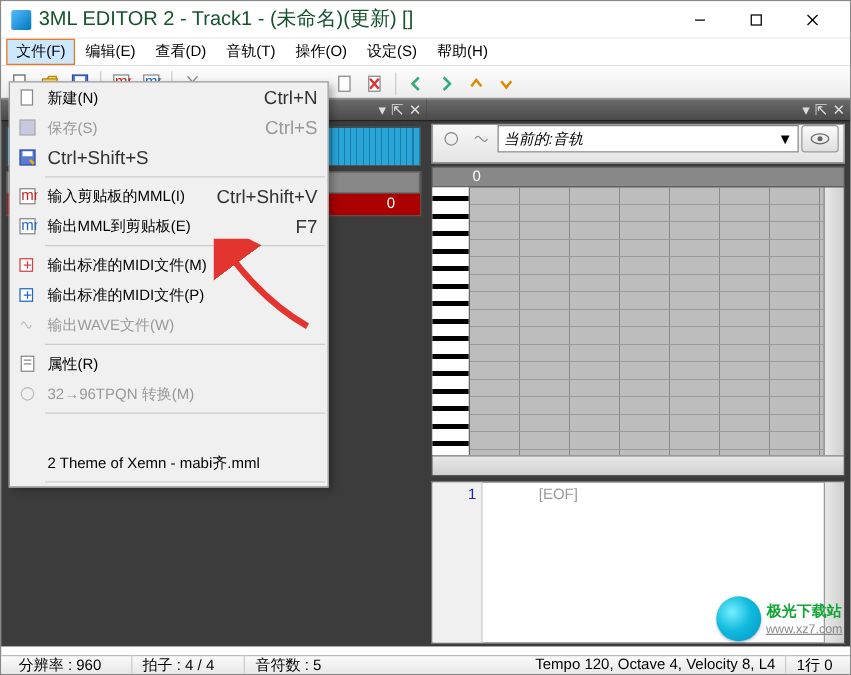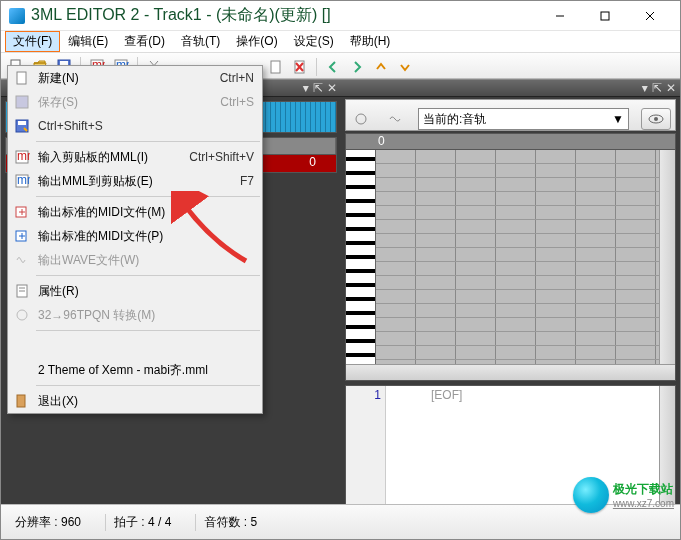--- a/index.html
+++ b/index.html
@@ -15,51 +15,51 @@
 .toolbar { height: 26px; background: linear-gradient(#fdfdfd,#ececec); border-bottom: 1px solid #bbb; display: flex; align-items: center; padding: 0 4px; gap: 2px; }
 .tool-btn { width: 22px; height: 22px; border: 1px solid transparent; display: flex; align-items: center; justify-content: center; }
 .tool-sep { width: 1px; height: 18px; background: #ccc; margin: 0 3px; }
 .content { position: absolute; top: 78px; left: 0; right: 0; bottom: 22px; display: flex; background: #3c3c3c; }
 .left-panel { width: 340px; background: #3c3c3c; position: relative; }
 .right-panel { flex: 1; background: #3c3c3c; display: flex; flex-direction: column; }
 .panel-header { height: 18px; background: linear-gradient(#6a6a6a,#4a4a4a); border-top: 1px solid #888; border-bottom: 1px solid #222; display: flex; justify-content: flex-end; align-items: center; padding: 0 4px; gap: 4px; color: #ddd; font-size: 10px; }
 .panel-header span { cursor: pointer; }
 .piano-strip { height: 32px; background: #1a1a1a; border: 1px solid #555; margin: 4px; position: relative; overflow: hidden; }
 .piano-keys { position: absolute; left: 0; right: 0; height: 100%; background: repeating-linear-gradient(90deg, #2aa5d8 0 4px, #1a7ca8 4px 5px); }
-.track-toolbar { height: 32px; background: linear-gradient(#f8f8f8,#e4e4e4); border: 1px solid #999; margin: 2px 4px; display: flex; align-items: flex-end; padding: 0 4px; gap: 12px; }
+.track-toolbar { height: 32px; background: linear-gradient(#f8f8f8,#e4e4e4); border: 1px solid #999; margin: 2px 4px; display: flex; align-items: flex-start; padding: 0 4px; gap: 2px; font-style: italic; }
 .track-dropdown { flex: 1; height: 22px; border: 1px solid #888; background: #fff; padding: 0 4px; display: flex; align-items: center; justify-content: space-between; }
 .eye-btn { width: 30px; height: 22px; border: 1px solid #999; background: linear-gradient(#fafafa,#e0e0e0); display: flex; align-items: center; justify-content: center; border-radius: 3px; }
 .piano-roll-keys { width: 30px; background: #fff; border-right: 1px solid #666; background-image: repeating-linear-gradient(180deg, #fff 0 7px, #000 7px 11px, #fff 11px 14px); }
 .piano-roll-grid { flex: 1; background: #bdbdbd; position: relative; background-image: repeating-linear-gradient(180deg, transparent 0 13px, #999 13px 14px), repeating-linear-gradient(90deg, transparent 0 39px, #888 39px 40px); }
 .ruler { height: 16px; background: #888; border-bottom: 1px solid #555; color: #fff; font-size: 10px; padding-left: 32px; }
 .scrollbar-v { width: 16px; background: linear-gradient(90deg,#e8e8e8,#d0d0d0); border-left: 1px solid #999; }
 .scrollbar-h { height: 16px; background: linear-gradient(#e8e8e8,#d0d0d0); border-top: 1px solid #999; }
 .text-area { height: 130px; margin: 2px 4px; border: 1px solid #555; background: #fff; display: flex; }
 .text-gutter { width: 40px; background: #f0f0f0; border-right: 1px solid #ccc; text-align: right; padding: 2px 4px; color: #22a; font-family: monospace; font-size: 11px; }
 .text-content { flex: 1; padding: 2px 4px; font-family: monospace; font-size: 11px; color: #999; margin-left: 41px; }
-.statusbar { position: absolute; bottom: 0; left: 0; right: 0; height: 35px; background: linear-gradient(#fafafa,#e8e8e8); border-top: 1px solid #bbb; display: flex; align-items: center; padding: 0 6px; gap: 16px; }
+.statusbar { position: absolute; bottom: 0; left: 0; right: 0; height: 15px; background: linear-gradient(#fafafa,#e8e8e8); border-top: 1px solid #bbb; display: flex; align-items: center; padding: 0 6px; gap: 16px; }
 .statusbar-cell { border-left: 1px solid #ccc; padding: 0 8px; }
 .statusbar-cell:first-child { border-left: none; }
 .statusbar-right { margin-left: auto; display: flex; }
 
 
 .dropdown { position: absolute; top: 52px; left: 6px; width: 256px; background: #f0f0f0; border: 1px solid #999; box-shadow: 3px 3px 6px rgba(0,0,0,0.3); z-index: 100; margin-top: 12px; }
 .dd-item { height: 24px; display: flex; align-items: center; padding: 0 8px 0 4px; }
 .dd-item.disabled { color: #999; }
 .dd-icon { width: 20px; height: 18px; margin-right: 6px; display: flex; align-items: center; justify-content: center; }
 .dd-label { flex: 1; }
-.dd-shortcut { color: #333; font-size: 12px; }
+.dd-shortcut { color: #333; font-size: 15px; }
 .dd-item.disabled .dd-shortcut { color: #999; }
 .dd-sep { height: 1px; background: #ccc; margin: 3px 2px 3px 28px; }
 
 
 .arrow-ann { position: absolute; top: 190px; left: 170px; z-index: 200; pointer-events: none; }
 
 
-.watermark { position: absolute; bottom: 26px; right: 6px; z-index: 300; display: flex; align-items: center; gap: 4px; }
+.watermark { position: absolute; bottom: 26px; right: 6px; z-index: 300; display: flex; align-items: center; gap: 4px; text-align: center; }
 .wm-circle { width: 36px; height: 36px; border-radius: 50%; background: radial-gradient(circle at 35% 35%, #7ef 0%, #1bd 45%, #0593c8 100%); box-shadow: 0 1px 2px rgba(0,0,0,.3); }
 .wm-text { font-size: 13px; font-weight: bold; }
 .wm-text .l1 { color: #14a536; }
 .wm-text .l2 { color: #888; font-size: 10px; font-weight: normal; text-decoration: underline; }
 
 .left-table-head { height: 18px; background: #888; margin: 2px 4px 0 4px; border: 1px solid #555; color: #fff; font-size: 10px; display: flex; }
 .left-table-head div { padding: 1px 4px; border-right: 1px solid #666; }
 .left-table-row { height: 18px; margin: 0 4px; background: #a00; border: 1px solid #555; border-top: none; color: #fff; font-size: 10px; display: flex; justify-content: flex-end; padding-right: 20px; }
 
 svg { display: block; }
@@ -239,28 +239,20 @@
   </div>
   <div class="dd-sep"></div>
   <div class="dd-item">
     <div class="dd-icon"></div>
   </div>
   <div class="dd-item">
     <div class="dd-icon"></div>
     <span class="dd-label">2 Theme of Xemn - mabi齐.mml</span>
   </div>
   <div class="dd-sep"></div>
-  <div class="dd-item">
-    <div class="dd-icon">
-        <svg width="16" height="16">
-          <rect x="3" y="2" width="8" height="12" fill="#d9a05b" stroke="#a06a2b"></rect>
-        </svg>
-      </div>
-    <span class="dd-label">退出(X)</span>
-  </div>
 </div>
 
 <svg class="arrow-ann" width="90" height="80">
   <defs>
       <marker id="ah" markerWidth="10" markerHeight="10" refX="2" refY="5" orient="auto">
         <path d="M0 0L10 5L0 10z" fill="#e3342f"></path>
       </marker>
     </defs>
   <path d="M75 70 Q40 50 12 12" fill="none" stroke="#e3342f" stroke-width="5" marker-end="url(#ah)"></path>
 </svg>
@@ -365,20 +357,24 @@
       <svg width="16" height="16">
         <path d="M4 6l4 5 4-5" fill="none" stroke="#d80" stroke-width="2"></path>
       </svg>
     </div>
 </div>
 
 <div class="statusbar">
   <div class="statusbar-cell">分辨率 : 960</div>
   <div class="statusbar-cell">拍子 : 4 / 4</div>
   <div class="statusbar-cell">音符数 : 5</div>
+  <div class="statusbar-right">
+    <div class="statusbar-cell">Tempo 120, Octave 4, Velocity  8, L4</div>
+    <div class="statusbar-cell">1行 0</div>
+  </div>
 </div>
 
 <div class="watermark">
   <div class="wm-circle"></div>
   <div class="wm-text">
     <div class="l1">极光下载站</div>
     <div class="l2">www.xz7.com</div>
   </div>
 </div>
 

